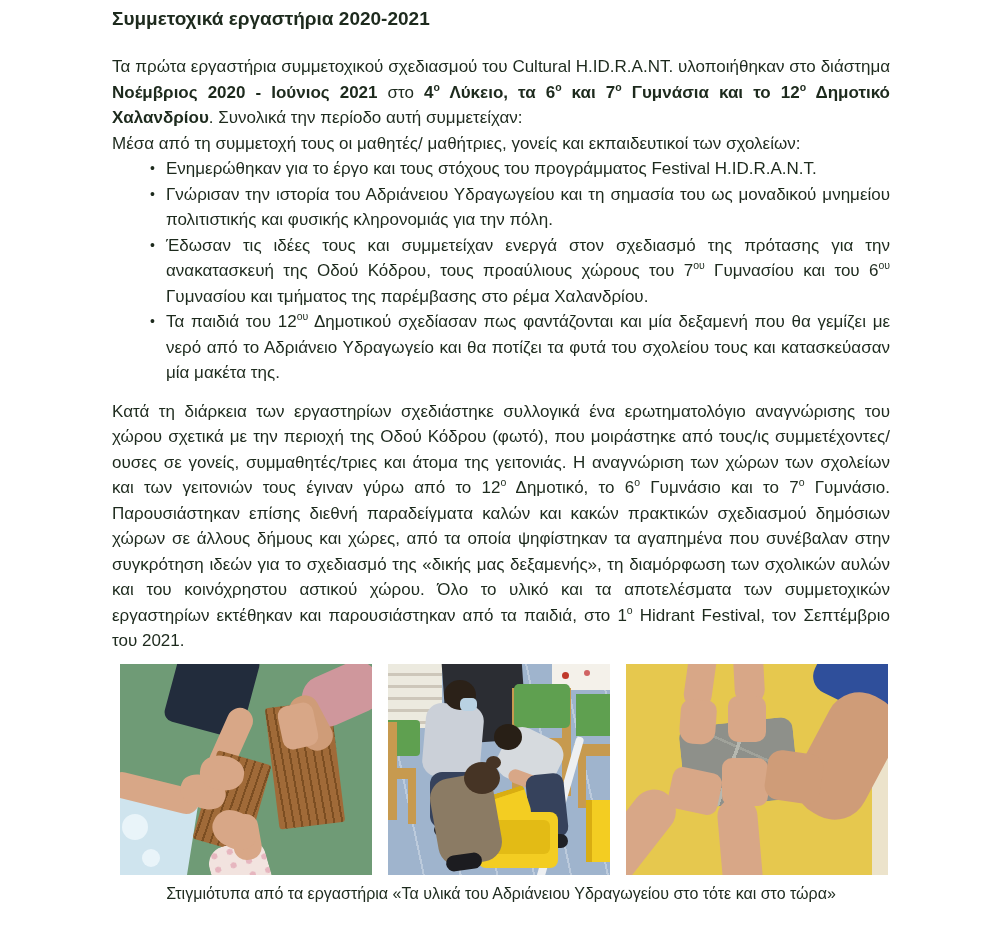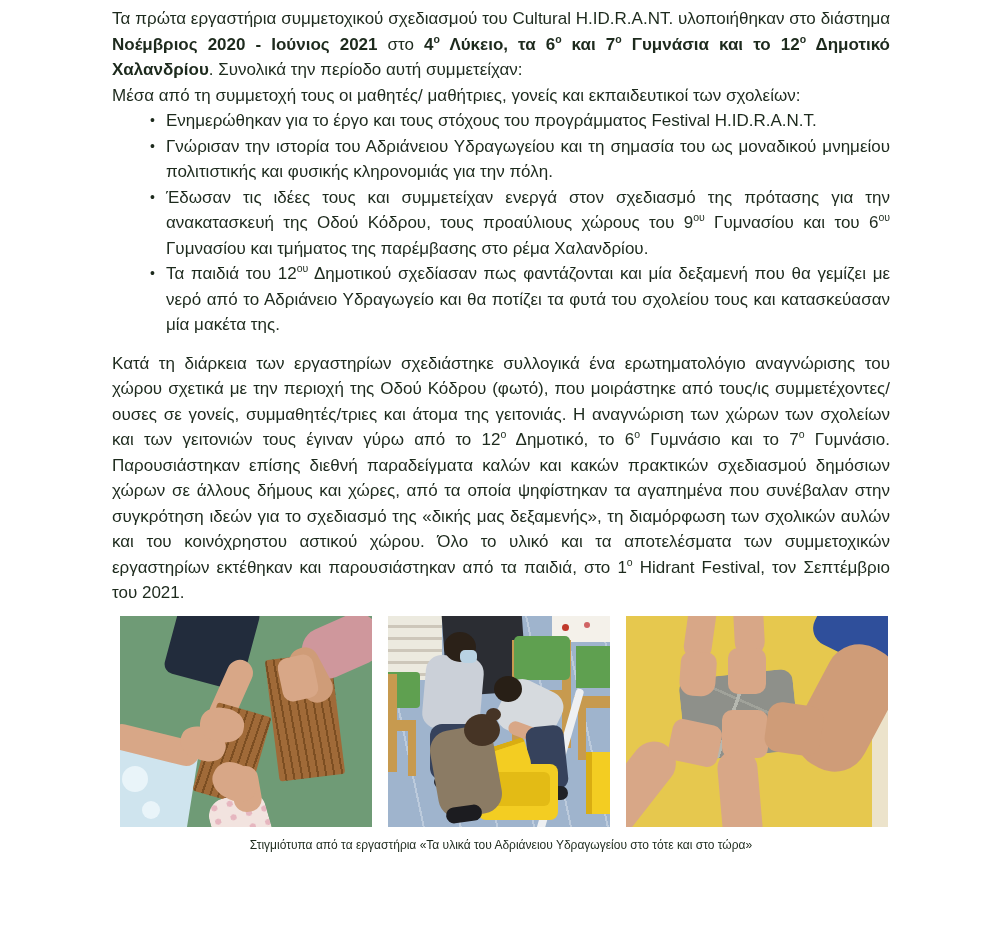--- a/index.html
+++ b/index.html
@@ -18,21 +18,21 @@
   .bullet-text{flex:1;text-align:justify;font-size:17px;line-height:25.5px;}
   .bodyp{text-align:justify;margin:0 0 10px 0;}
   sup{font-size:10.5px;line-height:0;vertical-align:super;font-weight:normal;}
   .photos{display:flex;gap:16px;margin:0 0 6px 8px;}
   .photo{position:relative;overflow:hidden;height:211px;flex:0 0 auto;}
   .photo *{position:absolute;}
   .photo1{width:252px;background:var(--photo1-table,#6f9b76);}
   .photo2{width:222px;background:var(--photo2-floor,#9fb4cd);
           background-image:repeating-linear-gradient(78deg,rgba(255,255,255,0) 0 34px,rgba(255,255,255,.3) 34px 36px);}
   .photo3{width:262px;background:var(--photo3-table,#e6c84e);}
-  .caption{font-size:12px;text-align:center;margin-top:4px;}
+  .caption{font-size:16px;text-align:center;margin-top:4px;}
 
   
   .p1-bag{left:-28px;top:118px;width:100px;height:115px;border-radius:14px;background:var(--photo1-bag);transform:rotate(9deg);}
   .p1-bag-dot1{left:2px;top:150px;width:26px;height:26px;border-radius:50%;background:#e9f4f9;}
   .p1-bag-dot2{left:22px;top:185px;width:18px;height:18px;border-radius:50%;background:#e9f4f9;}
   .p1-arm-left{left:-12px;top:116px;width:92px;height:26px;border-radius:13px;background:var(--skin);transform:rotate(14deg);}
   .p1-sleeve-navy{left:52px;top:-18px;width:80px;height:85px;border-radius:10px;background:var(--photo1-sleeve-navy);transform:rotate(15deg);}
   .p1-arm-navy{left:98px;top:42px;width:26px;height:70px;border-radius:13px;background:var(--skin);transform:rotate(24deg);}
   .p1-blockA{left:84px;top:92px;width:56px;height:92px;border-radius:3px;transform:rotate(16deg);
     background:repeating-linear-gradient(93deg,var(--photo1-wood) 0 6px,var(--photo1-wood-dark) 6px 8px);}
@@ -103,38 +103,39 @@
   .p3-sleeve-blue{right:-20px;top:-18px;width:92px;height:62px;border-radius:18px;background:var(--photo3-sleeve-blue);transform:rotate(26deg);}
   .p3-arm-r{left:184px;top:26px;width:74px;height:132px;border-radius:34px;background:var(--skin-dark);transform:rotate(28deg);}
   .p3-hand-r{left:140px;top:88px;width:56px;height:50px;border-radius:14px;background:var(--skin-dark);transform:rotate(8deg);}
 </style>
 </head>
 <body>
 
 <div class="page">
   <div class="content">
 
+    <h1 class="title">Συμμετοχικά εργαστήρια 2020-2021</h1>
 
     <p class="intro"><span>Τα πρώτα εργαστήρια συμμετοχικού σχεδιασμού του Cultural H.ID.R.A.NT. υλοποιήθηκαν στο διάστημα </span><span style="font-weight: bold;">Νοέμβριος 2020 - Ιούνιος 2021</span><span> στο </span><span style="font-weight: bold;">4</span><sup style="font-weight: bold;">ο</sup><span style="font-weight: bold;"> Λύκειο, τα 6</span><sup style="font-weight: bold;">ο</sup><span style="font-weight: bold;"> και 7</span><sup style="font-weight: bold;">ο</sup><span style="font-weight: bold;"> Γυμνάσια και το 12</span><sup style="font-weight: bold;">ο</sup><span style="font-weight: bold;"> Δημοτικό Χαλανδρίου</span><span>. Συνολικά την περίοδο αυτή συμμετείχαν:</span></p>
 
 
     <p class="lead">Μέσα από τη συμμετοχή τους οι μαθητές/ μαθήτριες, γονείς και εκπαιδευτικοί των σχολείων:</p>
 
     <div class="bullets">
       <div class="bullet-row">
         <span class="bullet-dot">•</span>
         <span class="bullet-text"><span>Ενημερώθηκαν για το έργο και τους στόχους του προγράμματος Festival H.ID.R.A.N.T.</span></span>
       </div>
       <div class="bullet-row">
         <span class="bullet-dot">•</span>
         <span class="bullet-text"><span>Γνώρισαν την ιστορία του Αδριάνειου Υδραγωγείου και τη σημασία του ως μοναδικού μνημείου πολιτιστικής και φυσικής κληρονομιάς για την πόλη.</span></span>
       </div>
       <div class="bullet-row">
         <span class="bullet-dot">•</span>
-        <span class="bullet-text"><span>Έδωσαν τις ιδέες τους και συμμετείχαν ενεργά στον σχεδιασμό της πρότασης για την ανακατασκευή της Οδού Κόδρου, τους προαύλιους χώρους του 9</span><sup>ου</sup><span> Γυμνασίου και του 6</span><sup>ου</sup><span> Γυμνασίου και τμήματος της παρέμβασης στο ρέμα Χαλανδρίου.</span></span>
+        <span class="bullet-text"><span>Έδωσαν τις ιδέες τους και συμμετείχαν ενεργά στον σχεδιασμό της πρότασης για την ανακατασκευή της Οδού Κόδρου, τους προαύλιους χώρους του 7</span><sup>ου</sup><span> Γυμνασίου και του 6</span><sup>ου</sup><span> Γυμνασίου και τμήματος της παρέμβασης στο ρέμα Χαλανδρίου.</span></span>
       </div>
       <div class="bullet-row">
         <span class="bullet-dot">•</span>
         <span class="bullet-text"><span>Τα παιδιά του 12</span><sup>ου</sup><span> Δημοτικού σχεδίασαν πως φαντάζονται και μία δεξαμενή που θα γεμίζει με νερό από το Αδριάνειο Υδραγωγείο και θα ποτίζει τα φυτά του σχολείου τους και κατασκεύασαν μία μακέτα της.</span></span>
       </div>
     </div>
 
     <p class="bodyp"><span>Κατά τη διάρκεια των εργαστηρίων σχεδιάστηκε συλλογικά ένα ερωτηματολόγιο αναγνώρισης του χώρου σχετικά με την περιοχή της Οδού Κόδρου (φωτό), που μοιράστηκε από τους/ις συμμετέχοντες/ουσες σε γονείς, συμμαθητές/τριες και άτομα της γειτονιάς. Η αναγνώριση των χώρων των σχολείων και των γειτονιών τους έγιναν γύρω από το 12</span><sup>ο</sup><span> Δημοτικό, το 6</span><sup>ο</sup><span> Γυμνάσιο και το 7</span><sup>ο</sup><span> Γυμνάσιο. Παρουσιάστηκαν επίσης διεθνή παραδείγματα καλών και κακών πρακτικών σχεδιασμού δημόσιων χώρων σε άλλους δήμους και χώρες, από τα οποία ψηφίστηκαν τα αγαπημένα που συνέβαλαν στην συγκρότηση ιδεών για το σχεδιασμό της «δικής μας δεξαμενής», τη διαμόρφωση των σχολικών αυλών και του κοινόχρηστου αστικού χώρου. Όλο το υλικό και τα αποτελέσματα των συμμετοχικών εργαστηρίων εκτέθηκαν και παρουσιάστηκαν από τα παιδιά, στο 1</span><sup>ο</sup><span> Hidrant Festival, τον Σεπτέμβριο του 2021.</span></p>
 
     <div class="photos">

